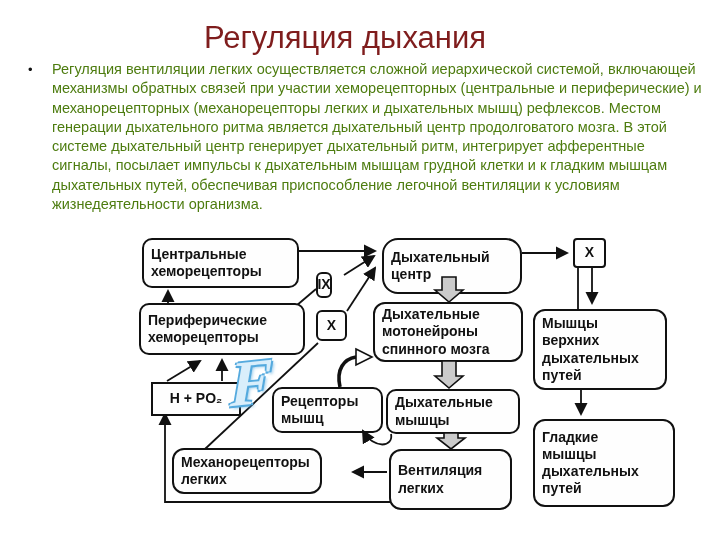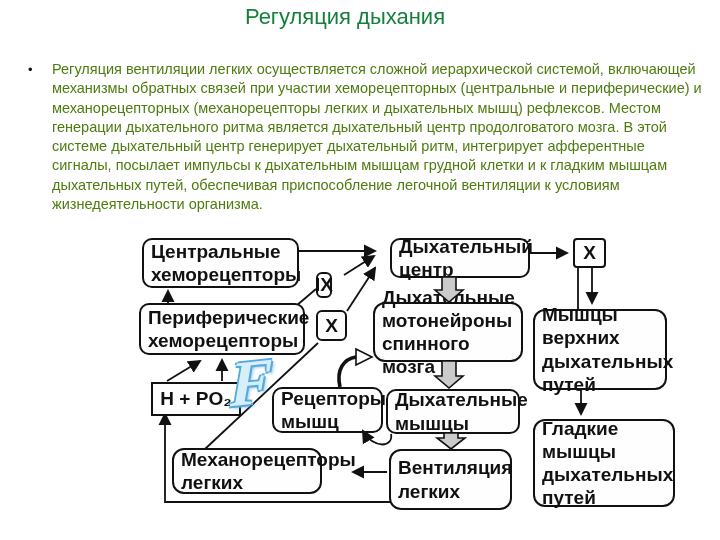--- a/index.html
+++ b/index.html
@@ -1,55 +1,55 @@
 <!DOCTYPE html>
 <html><head>
 <meta charset="utf-8">
 <style>
   html,body{margin:0;padding:0;background:#ffffff;}
   .slide{
     position:relative;width:720px;height:540px;background:#ffffff;
     font-family:"Liberation Sans",sans-serif;color:#1a1a1a;overflow:hidden;
   }
   .title{
-    position:absolute;left:0;top:4px;width:690px;text-align:center;
-    font-size:22px;font-weight:400;color:#15803d;letter-spacing:0px;
+    position:absolute;left:0;top:20px;width:690px;text-align:center;
+    font-size:31px;font-weight:400;color:#7f1d1d;letter-spacing:0px;
   }
   .bullet{
     position:absolute;left:28px;top:62px;font-size:13px;color:#111;
   }
   .para{
     position:absolute;left:52px;top:60px;width:656px;
     font-size:14.5px;line-height:19.3px;color:#4d7c0f;text-align:left;
   }
   .diagram{position:absolute;left:0;top:0;width:720px;height:540px;}
   svg.layer{position:absolute;left:0;top:0;width:720px;height:540px;}
   svg.under{z-index:1;}
   svg.over{z-index:3;}
   .node{
     position:absolute;z-index:2;background:#fefefe;border:2px solid #111;
     border-radius:10px;display:flex;align-items:center;box-sizing:border-box;
-    padding:1px 5px 1px 7px;font-size:19px;font-weight:700;line-height:1.22;
+    padding:1px 5px 1px 7px;font-size:14px;font-weight:700;line-height:1.22;
     white-space:pre-line;color:#111;
   }
   .node.small{justify-content:center;text-align:center;padding:0;border-radius:6px;}
   .node.sharp{border-radius:0;justify-content:center;padding:0;}
   .watermark{
     position:absolute;z-index:4;left:230px;top:346px;
     font-size:64px;font-weight:700;font-style:italic;
     font-family:"Liberation Serif",serif;
     color:#d9eefb;
     text-shadow:-2px -1px 0 #55aade, 2px 1px 0 #55aade, -1px 2px 0 #55aade,
                  1px -2px 0 #55aade, 3px 3px 3px rgba(85,170,222,.55);
     transform:rotate(-6deg) skewX(-6deg);
   }
   
   #n-central        {left:142px;top:238px;width:157px;height:50px;}
   #n-ix             {left:316px;top:272px;width:16px; height:26px;}
-  #n-respcenter     {left:390px;top:238px;width:140px;height:40px;}
+  #n-respcenter     {left:382px;top:238px;width:140px;height:56px;border-radius:16px;}
   #n-xmult          {left:573px;top:238px;width:33px; height:30px;border-radius:4px;}
   #n-peripheral     {left:139px;top:303px;width:166px;height:52px;}
   #n-xvagus         {left:316px;top:310px;width:31px; height:31px;}
   #n-motoneurons    {left:373px;top:302px;width:150px;height:60px;border-radius:12px;}
   #n-uppermuscles   {left:533px;top:309px;width:134px;height:81px;border-radius:12px;}
   #n-hpo2           {left:151px;top:382px;width:90px; height:34px;}
   #n-receptors      {left:272px;top:387px;width:111px;height:46px;}
   #n-respmuscles    {left:386px;top:389px;width:134px;height:45px;}
   #n-smoothmuscles  {left:533px;top:419px;width:142px;height:88px;border-radius:12px;}
   #n-mechano        {left:172px;top:448px;width:150px;height:46px;border-radius:12px;}

